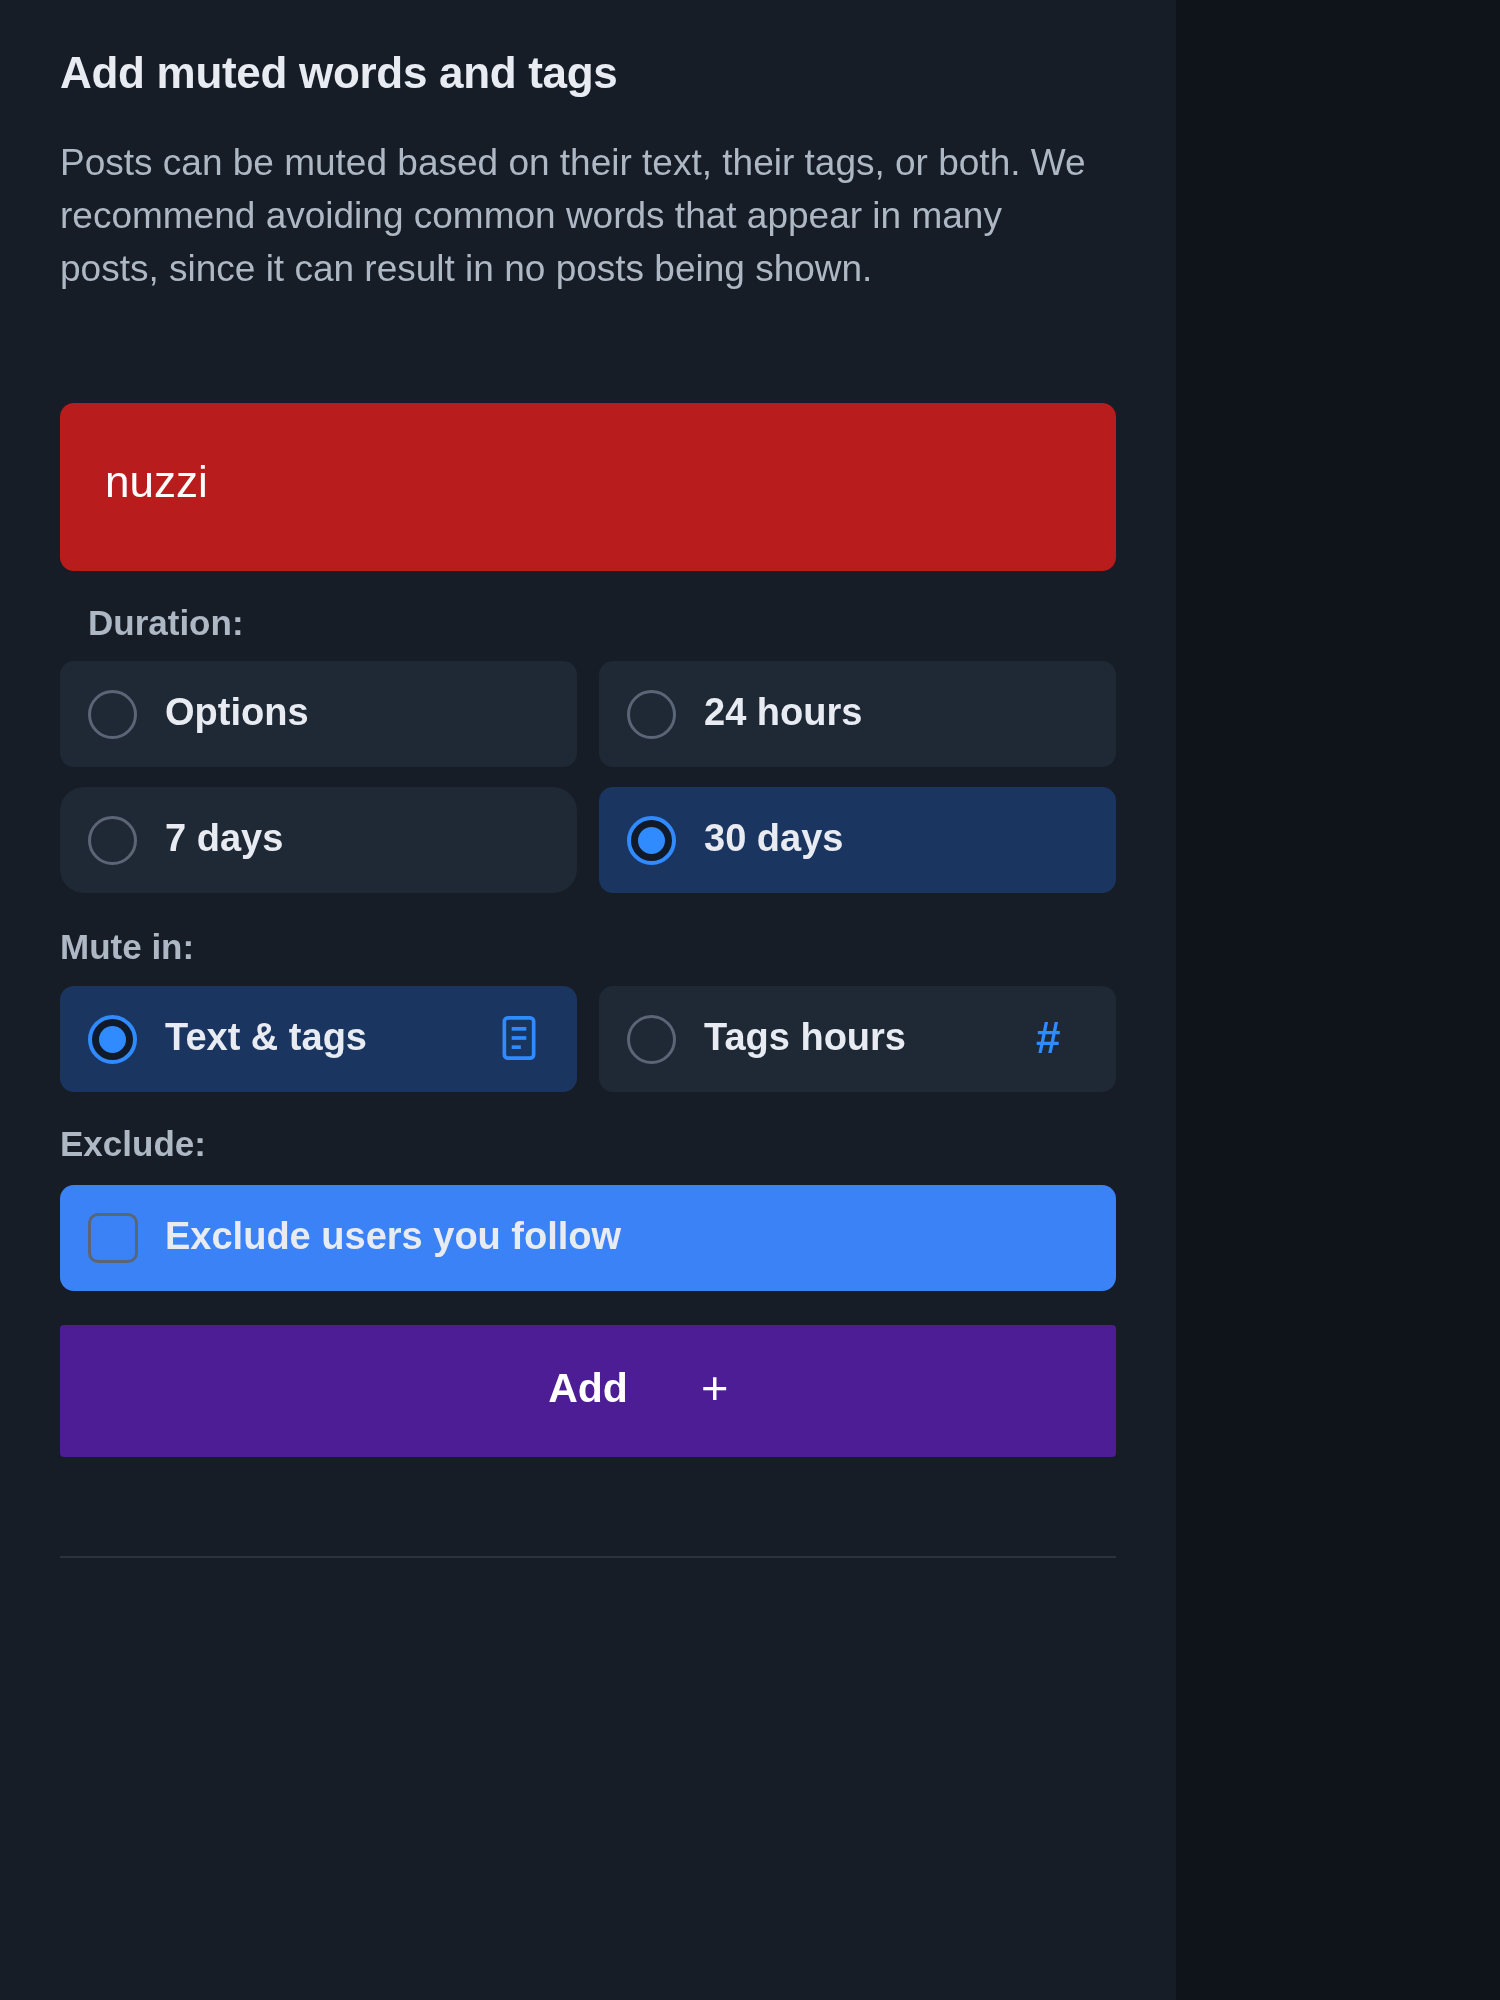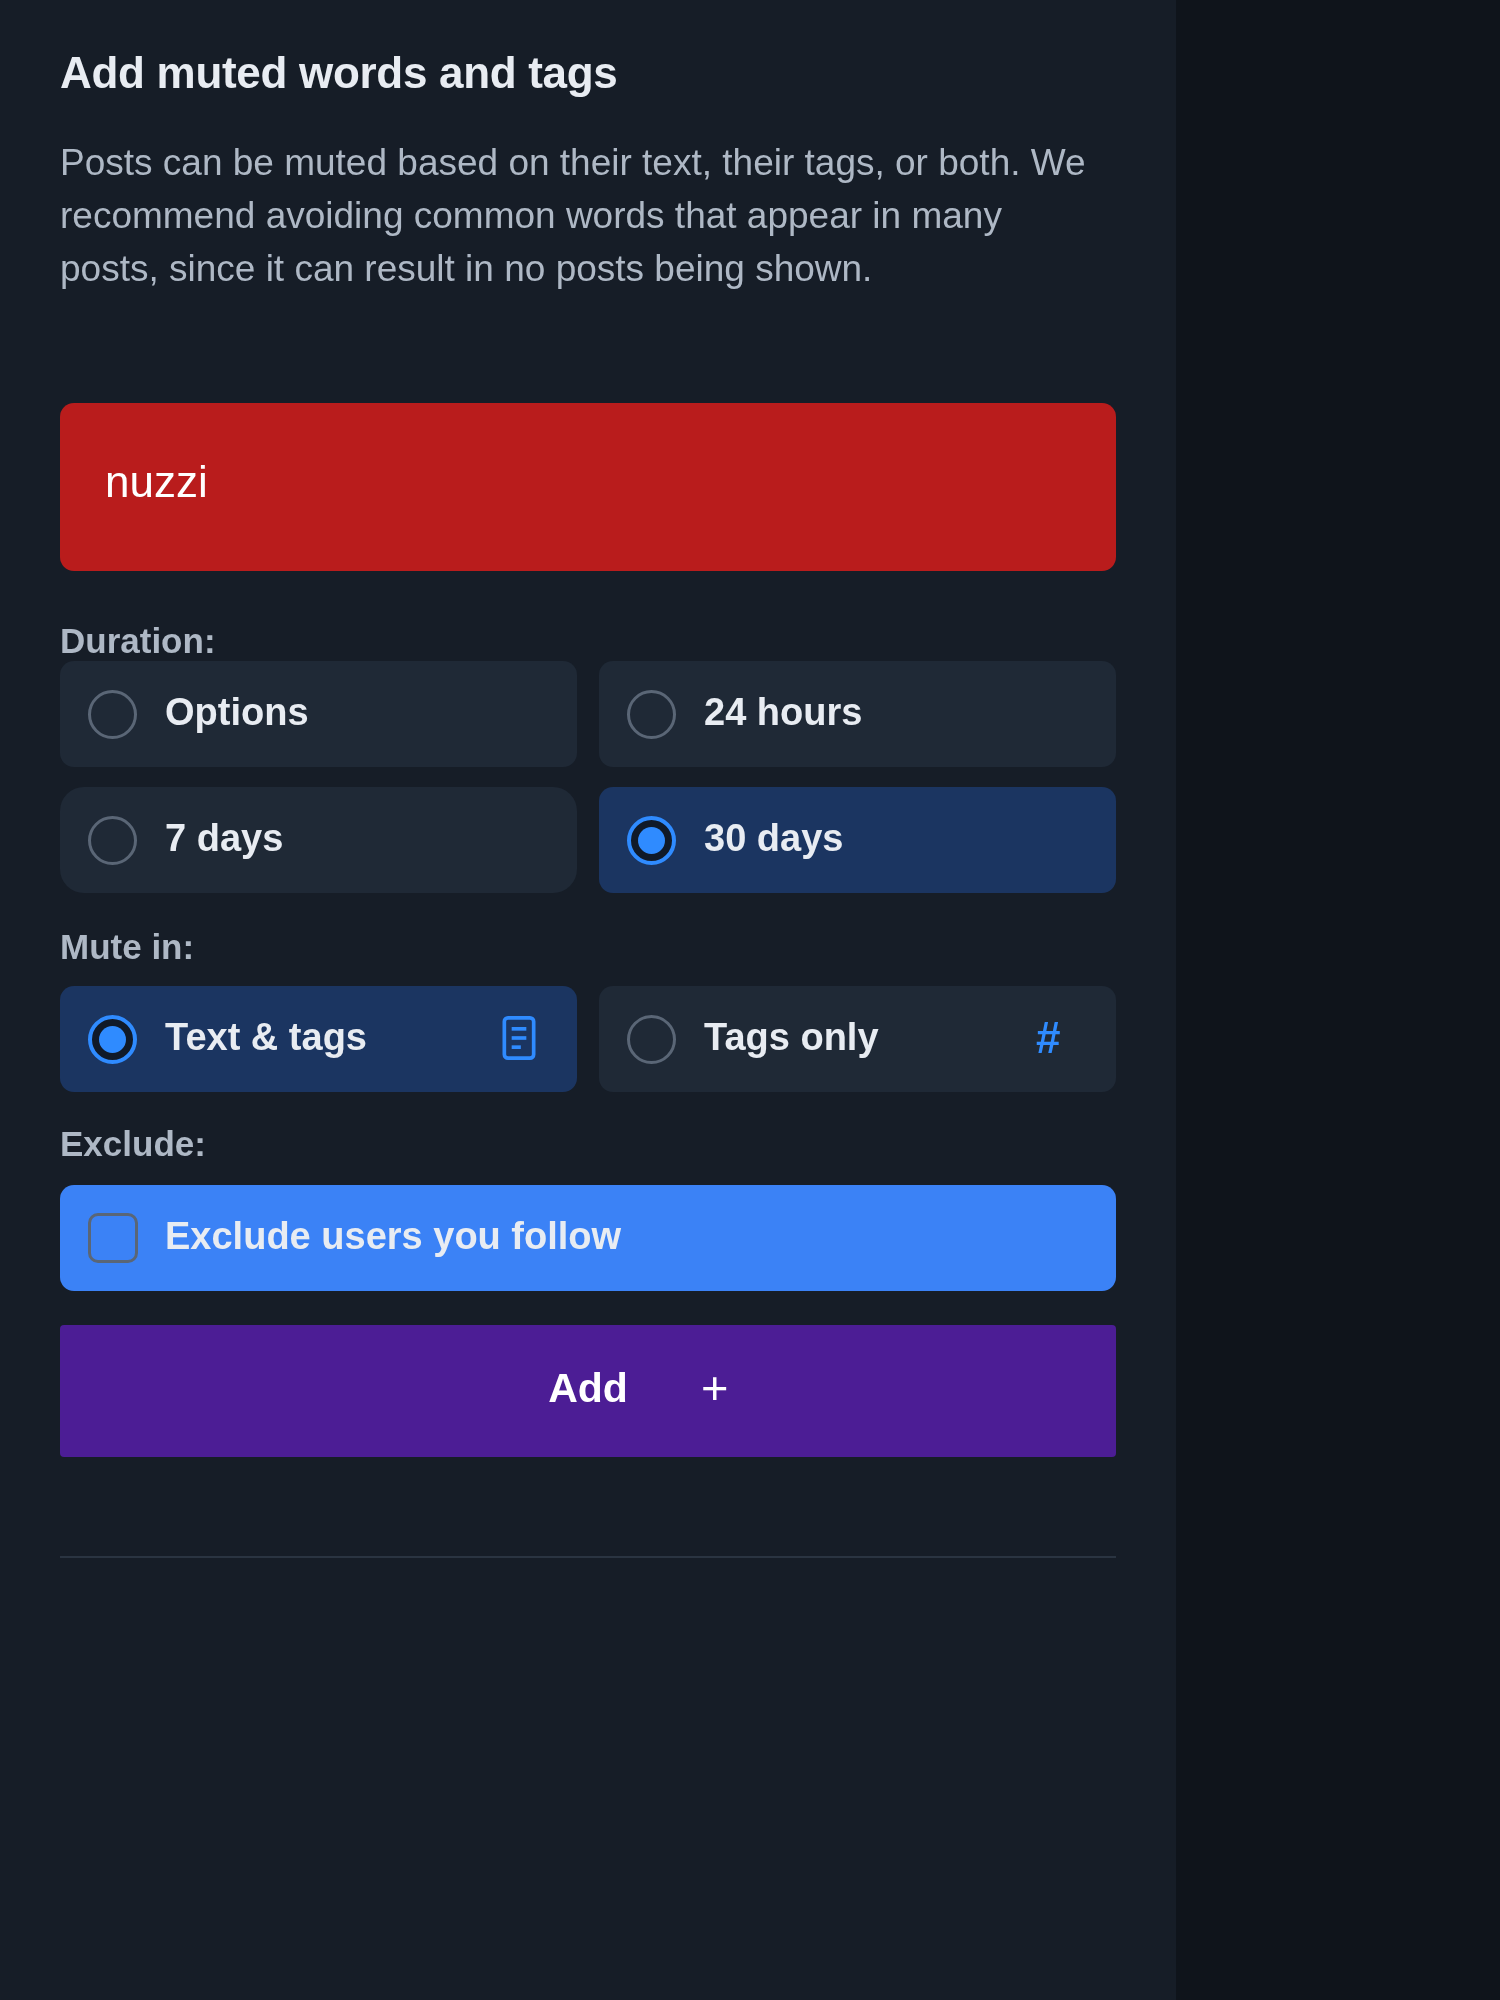--- a/index.html
+++ b/index.html
@@ -77,21 +77,21 @@
     color: #ffffff;
   }
 
   .section-label {
     position: absolute;
     left: 60px;
     font-size: 35px;
     font-weight: bold;
     color: #aeb8c5;
   }
-  .lbl-duration { top: 621px; }
+  .lbl-duration { top: 603px; margin-left: 28px; }
   .lbl-mutein  { top: 927px; }
   .lbl-options { top: 1124px; }
 
   .opt {
     position: absolute;
     width: 517px;
     height: 106px;
     background: #1f2936;
     border-radius: 14px;
   }
@@ -260,21 +260,21 @@
         <svg viewBox="0 0 24 26" fill="none" stroke="#2f8bff" stroke-width="2">
           <rect x="4" y="2" width="16" height="22" rx="2"></rect>
           <line x1="8" y1="8" x2="16" y2="8"></line>
           <line x1="8" y1="13" x2="16" y2="13"></line>
           <line x1="8" y1="18" x2="13" y2="18"></line>
         </svg>
       </span>
     </div>
     <div class="opt m1">
       <span class="radio"></span>
-      <span class="olabel">Tags only</span>
+      <span class="olabel">Tags hours</span>
       <span class="oicon">
         <span class="hash">#</span>
       </span>
     </div>
 
     <div class="section-label lbl-options">Exclude:</div>
 
     <div class="check-row">
       <span class="box"></span>
       <span class="clabel">Exclude users you follow</span>

